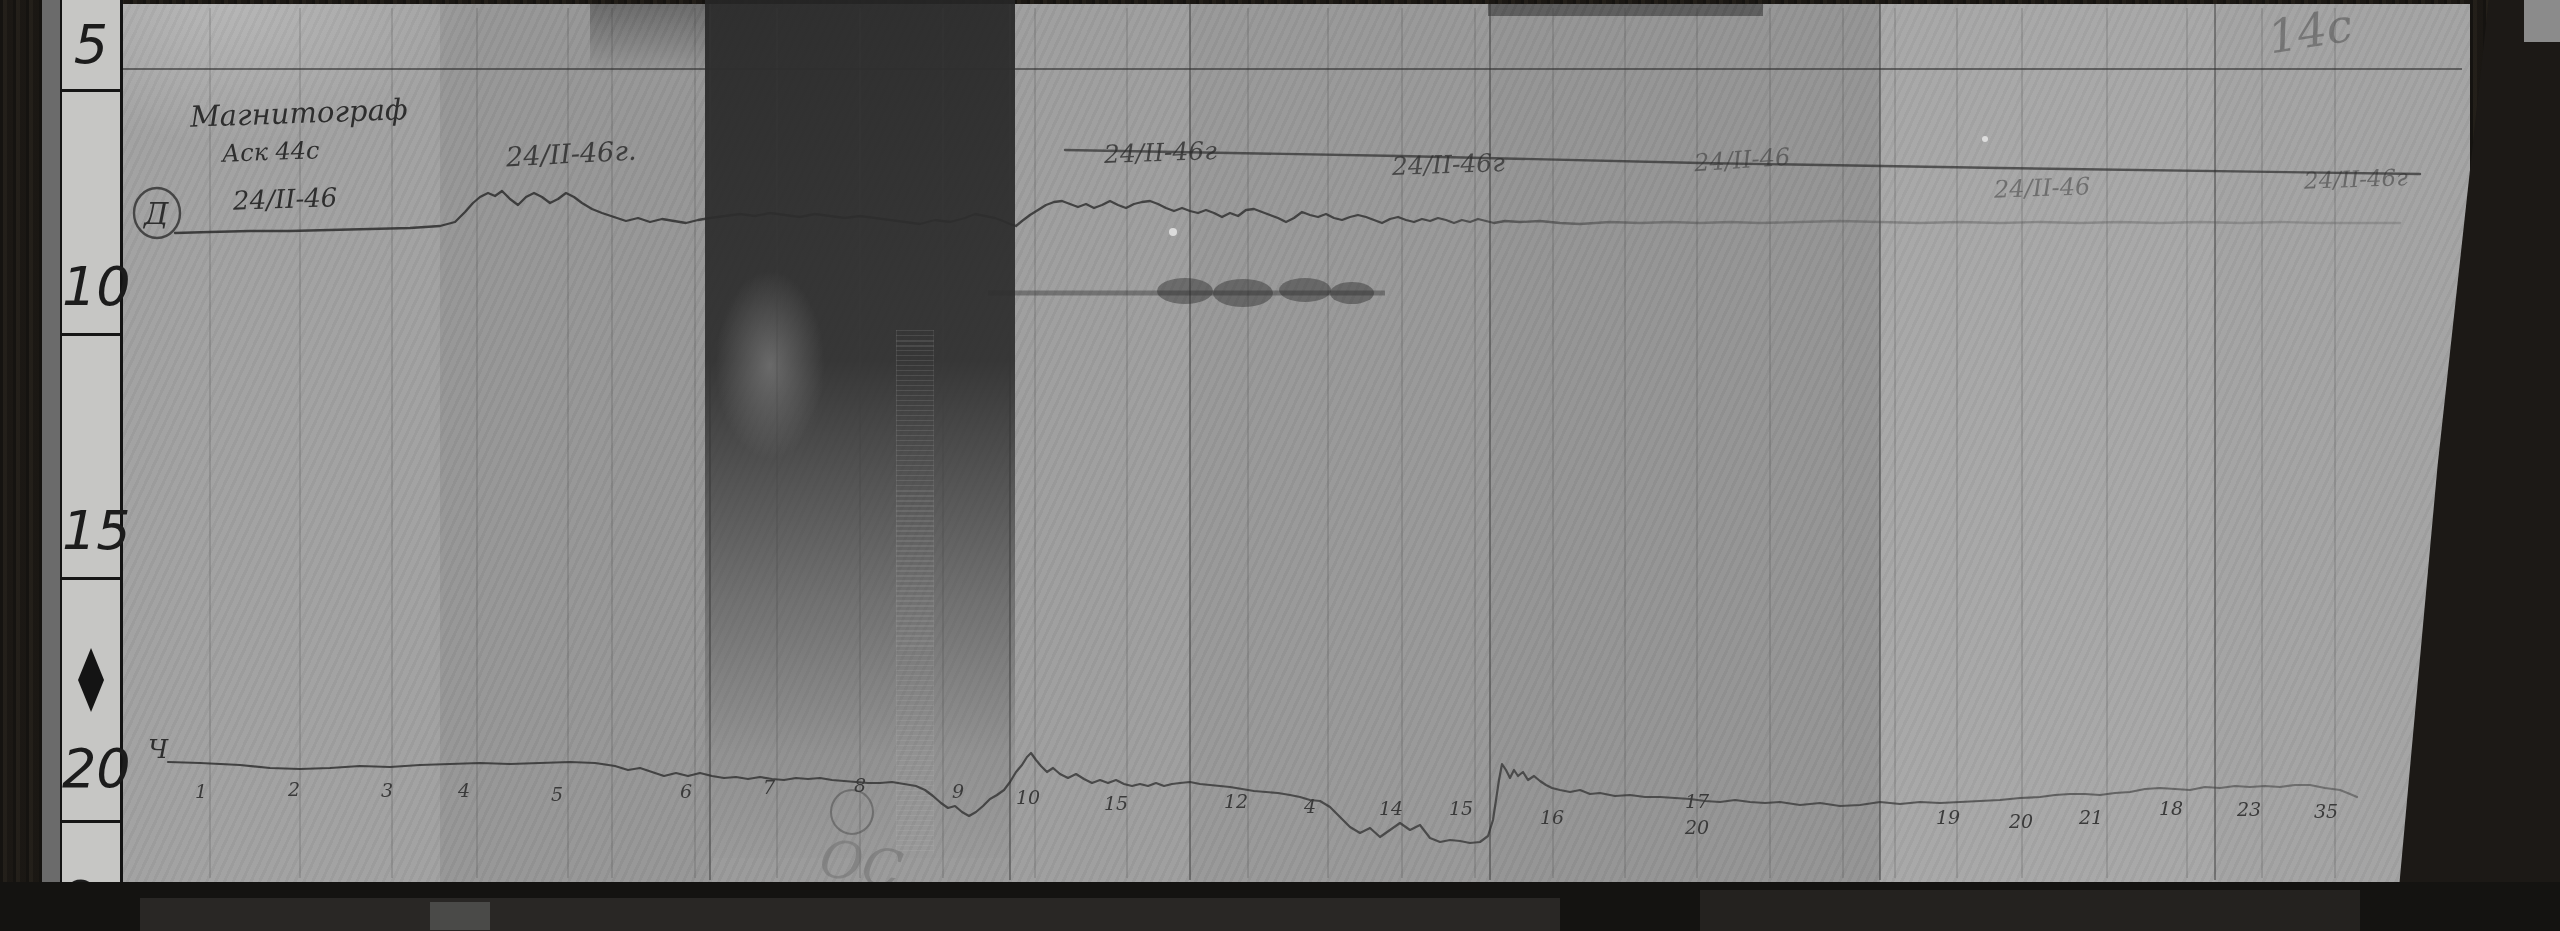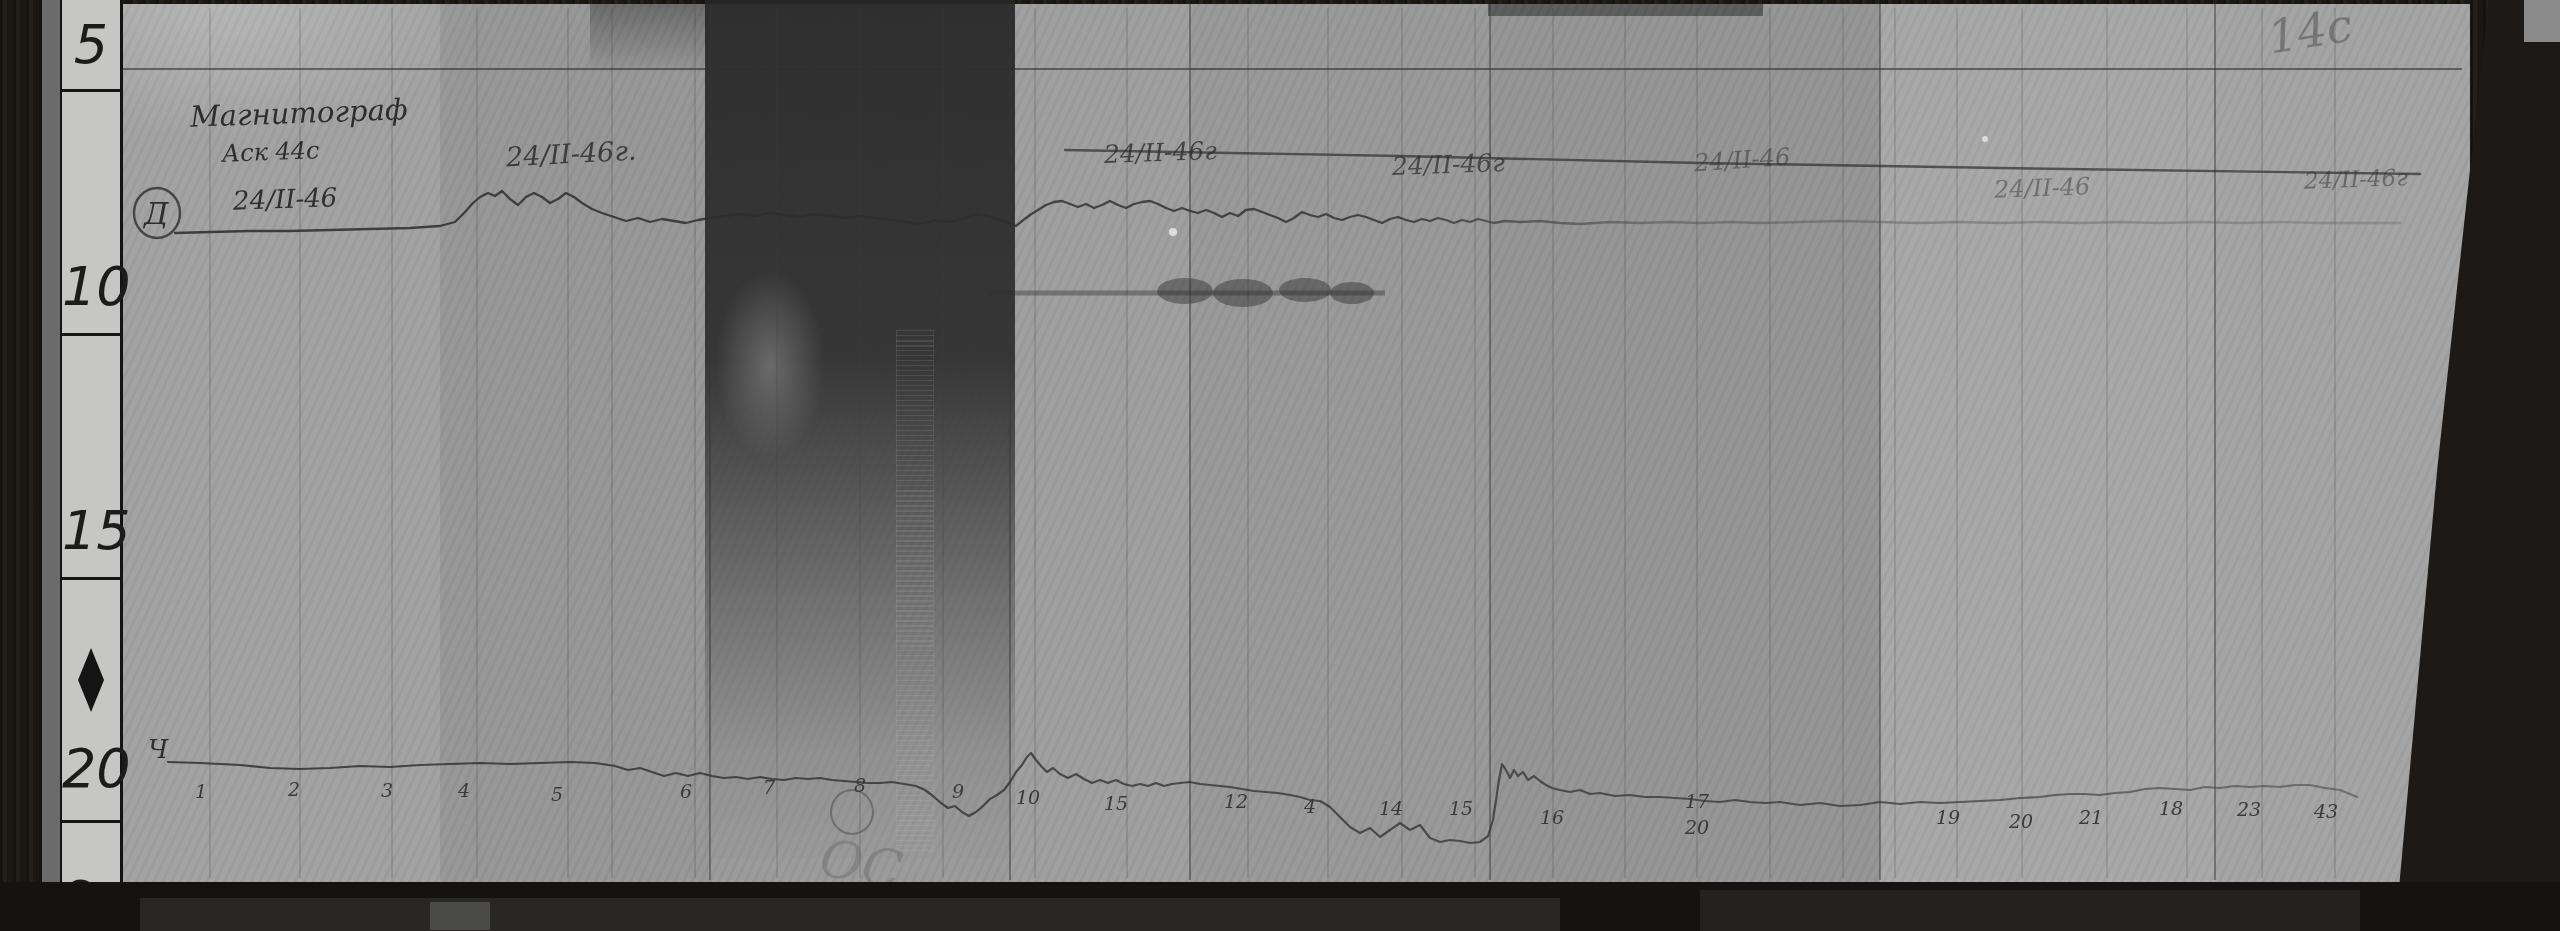--- a/index.html
+++ b/index.html
@@ -177,21 +177,21 @@
       <div class="tracenum" style="left: 1379px; top: 797px;">14</div>
       <div class="tracenum" style="left: 1449px; top: 797px;">15</div>
       <div class="tracenum" style="left: 1540px; top: 806px; font-style: italic;">16</div>
       <div class="tracenum" style="left: 1685px; top: 790px;">17</div>
       <div class="tracenum" style="left: 1685px; top: 816px;">20</div>
       <div class="tracenum" style="left: 1936px; top: 806px;">19</div>
       <div class="tracenum" style="left: 2009px; top: 810px;">20</div>
       <div class="tracenum" style="left: 2079px; top: 806px;">21</div>
       <div class="tracenum" style="left: 2159px; top: 797px;">18</div>
       <div class="tracenum" style="left: 2237px; top: 798px;">23</div>
-      <div class="tracenum" style="left: 2314px; top: 800px;">43</div>
+      <div class="tracenum" style="left: 2314px; top: 800px;">35</div>
     </div>
 
   <div id="ruler-back"></div>
   <div id="ruler">
       <div class="mark" style="top: 18px;">5</div>
       <div class="mark" style="top: 260px;">10</div>
       <div class="mark" style="top: 504px;">15</div>
       <div class="mark" style="top: 742px;">20</div>
       <div class="divider" style="top: 89px;"></div>
       <div class="divider" style="top: 333px;"></div>

